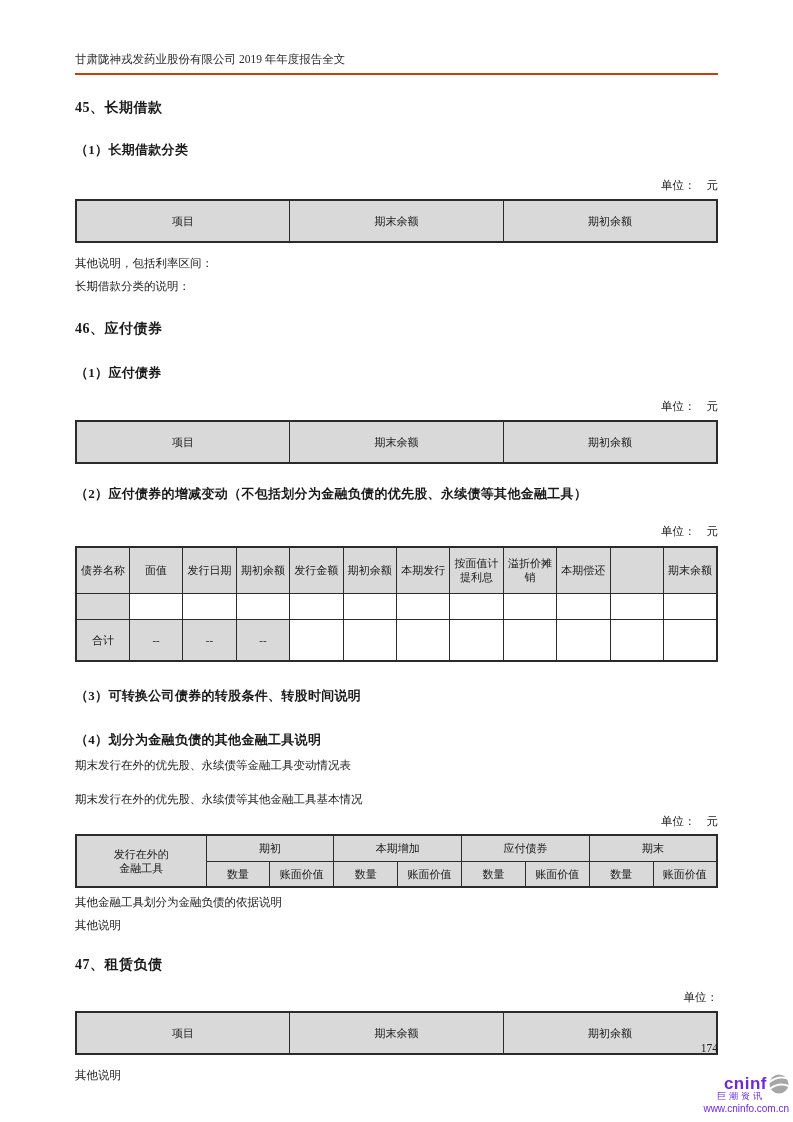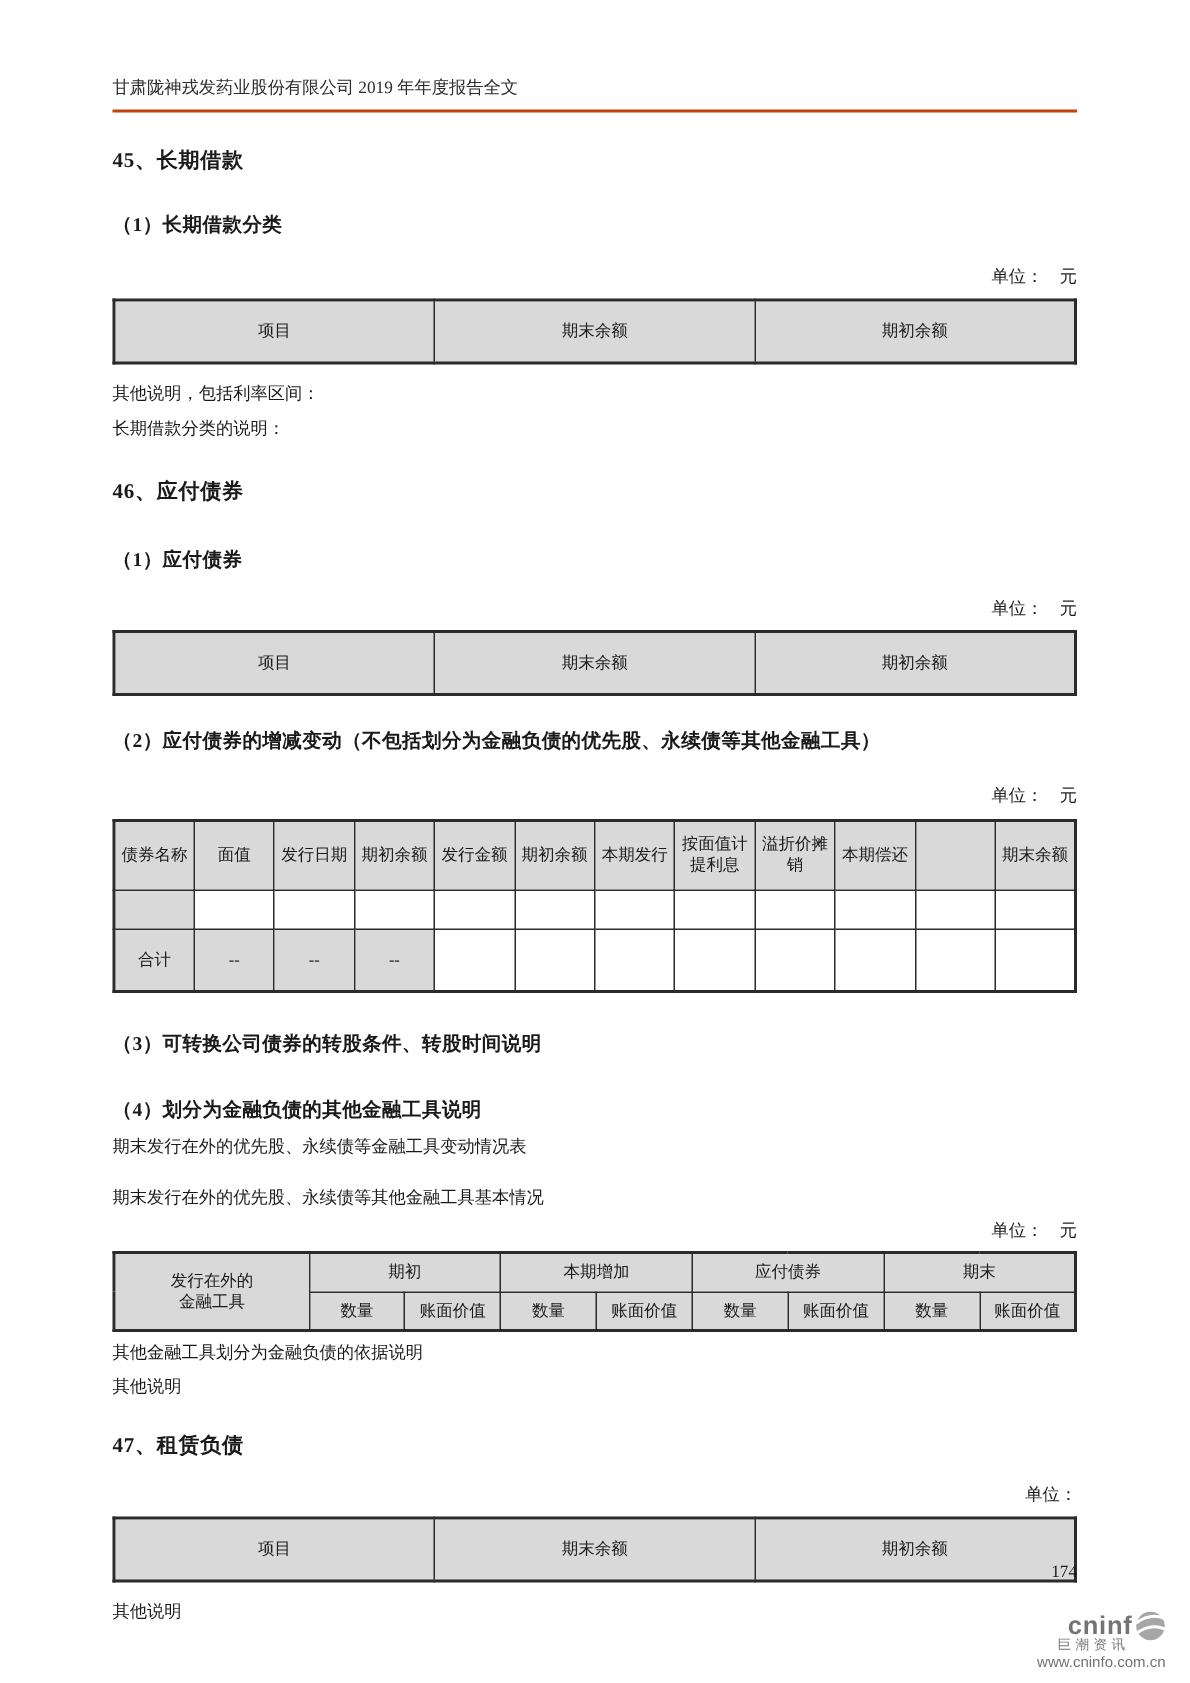--- a/index.html
+++ b/index.html
@@ -43,22 +43,22 @@
   .mt10{margin-top:10px} .mt13{margin-top:13px}
   .mt17{margin-top:17px} .mt18{margin-top:18px} .mt20{margin-top:20px} .mt22{margin-top:22px}
   .mt24{margin-top:24px} .mt26{margin-top:26px} .mt27{margin-top:27px} .mt28{margin-top:28px}
 
   .page-number {
     position:absolute; top:1042px; left:75px; width:643px;
     text-align:right; font-size:11.5px; color:#1a1a1a;
   }
 
   .cninfo-logo {
-    position:absolute; right:16px; bottom:7px; width:120px;
-    text-align:right; color:#737373;
+    position:absolute; right:4px; bottom:7px; width:120px;
+    text-align:right; color:#6d28d9;
     font-family:"Liberation Sans","DejaVu Sans",sans-serif;
   }
   .logo-row { display:flex; align-items:center; justify-content:flex-end; }
   .logo-brand { font-size:17px; font-weight:bold; line-height:18px; letter-spacing:0.5px; }
   .logo-icon { width:20px; height:20px; margin-left:2px; flex:0 0 auto; }
   .logo-cn { font-size:9px; letter-spacing:3px; line-height:10px; margin-top:-3px; padding-right:24px; }
   .logo-url { font-size:10px; line-height:12px; margin-top:2px; }
 </style>
 </head>
 <body>

